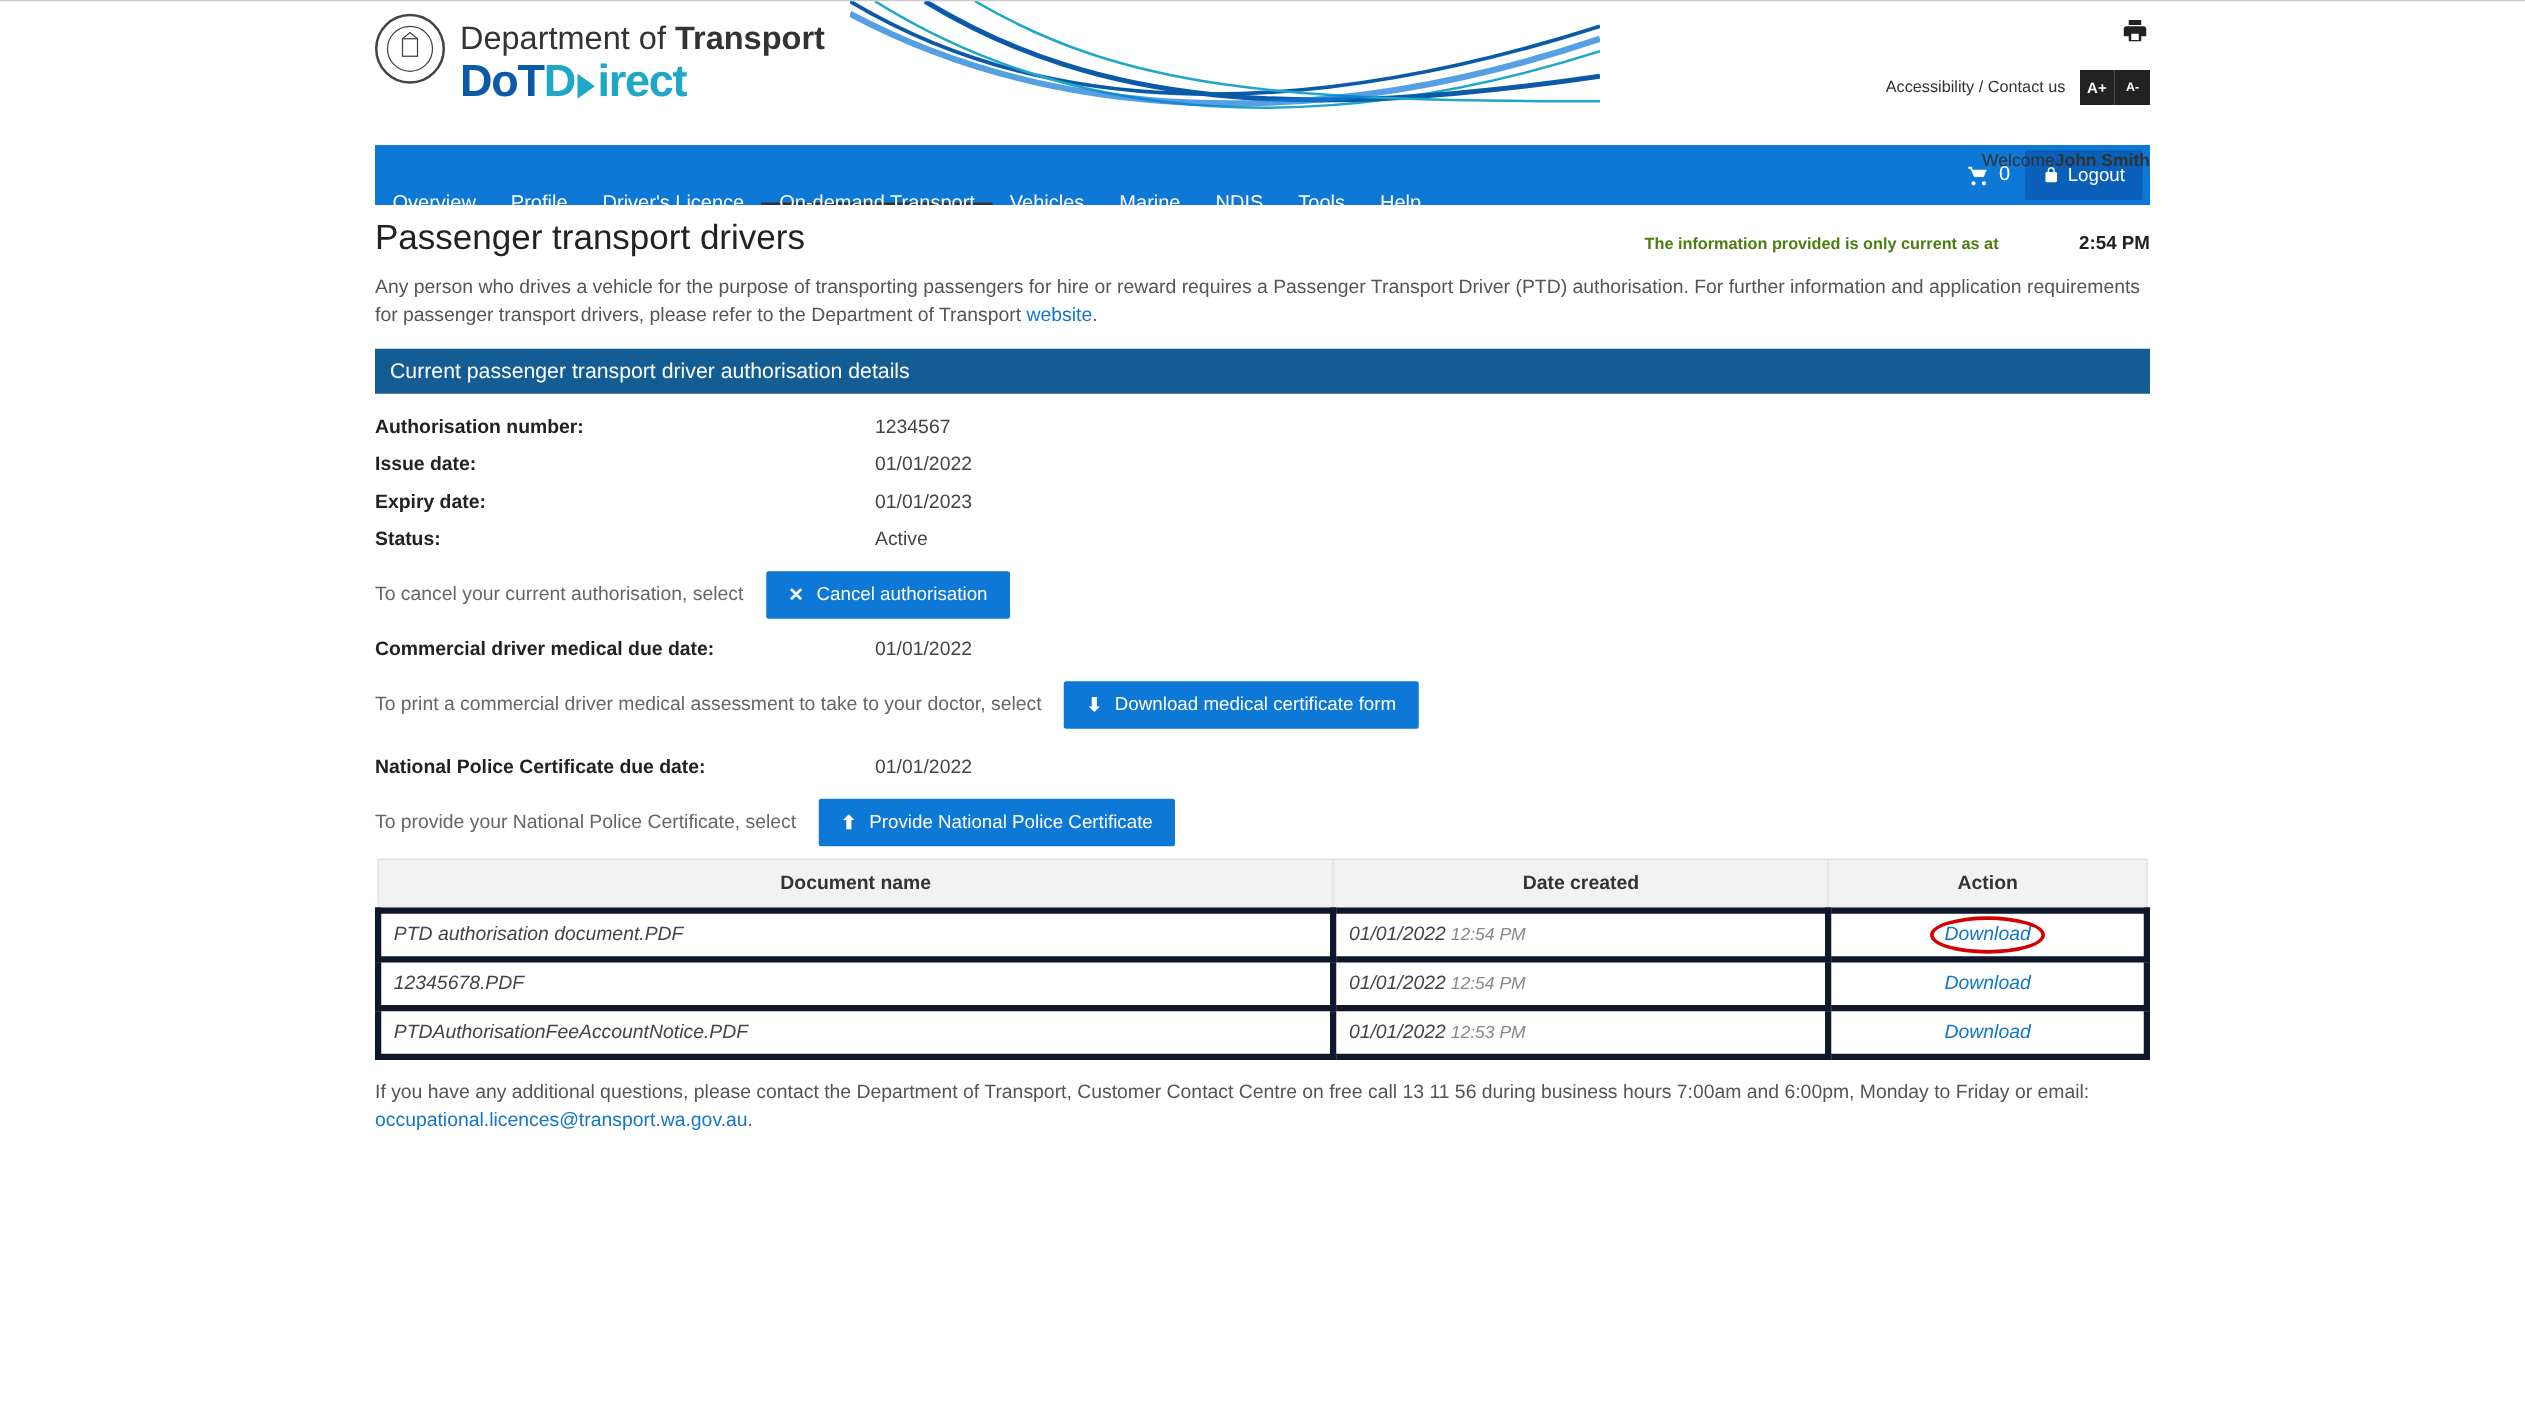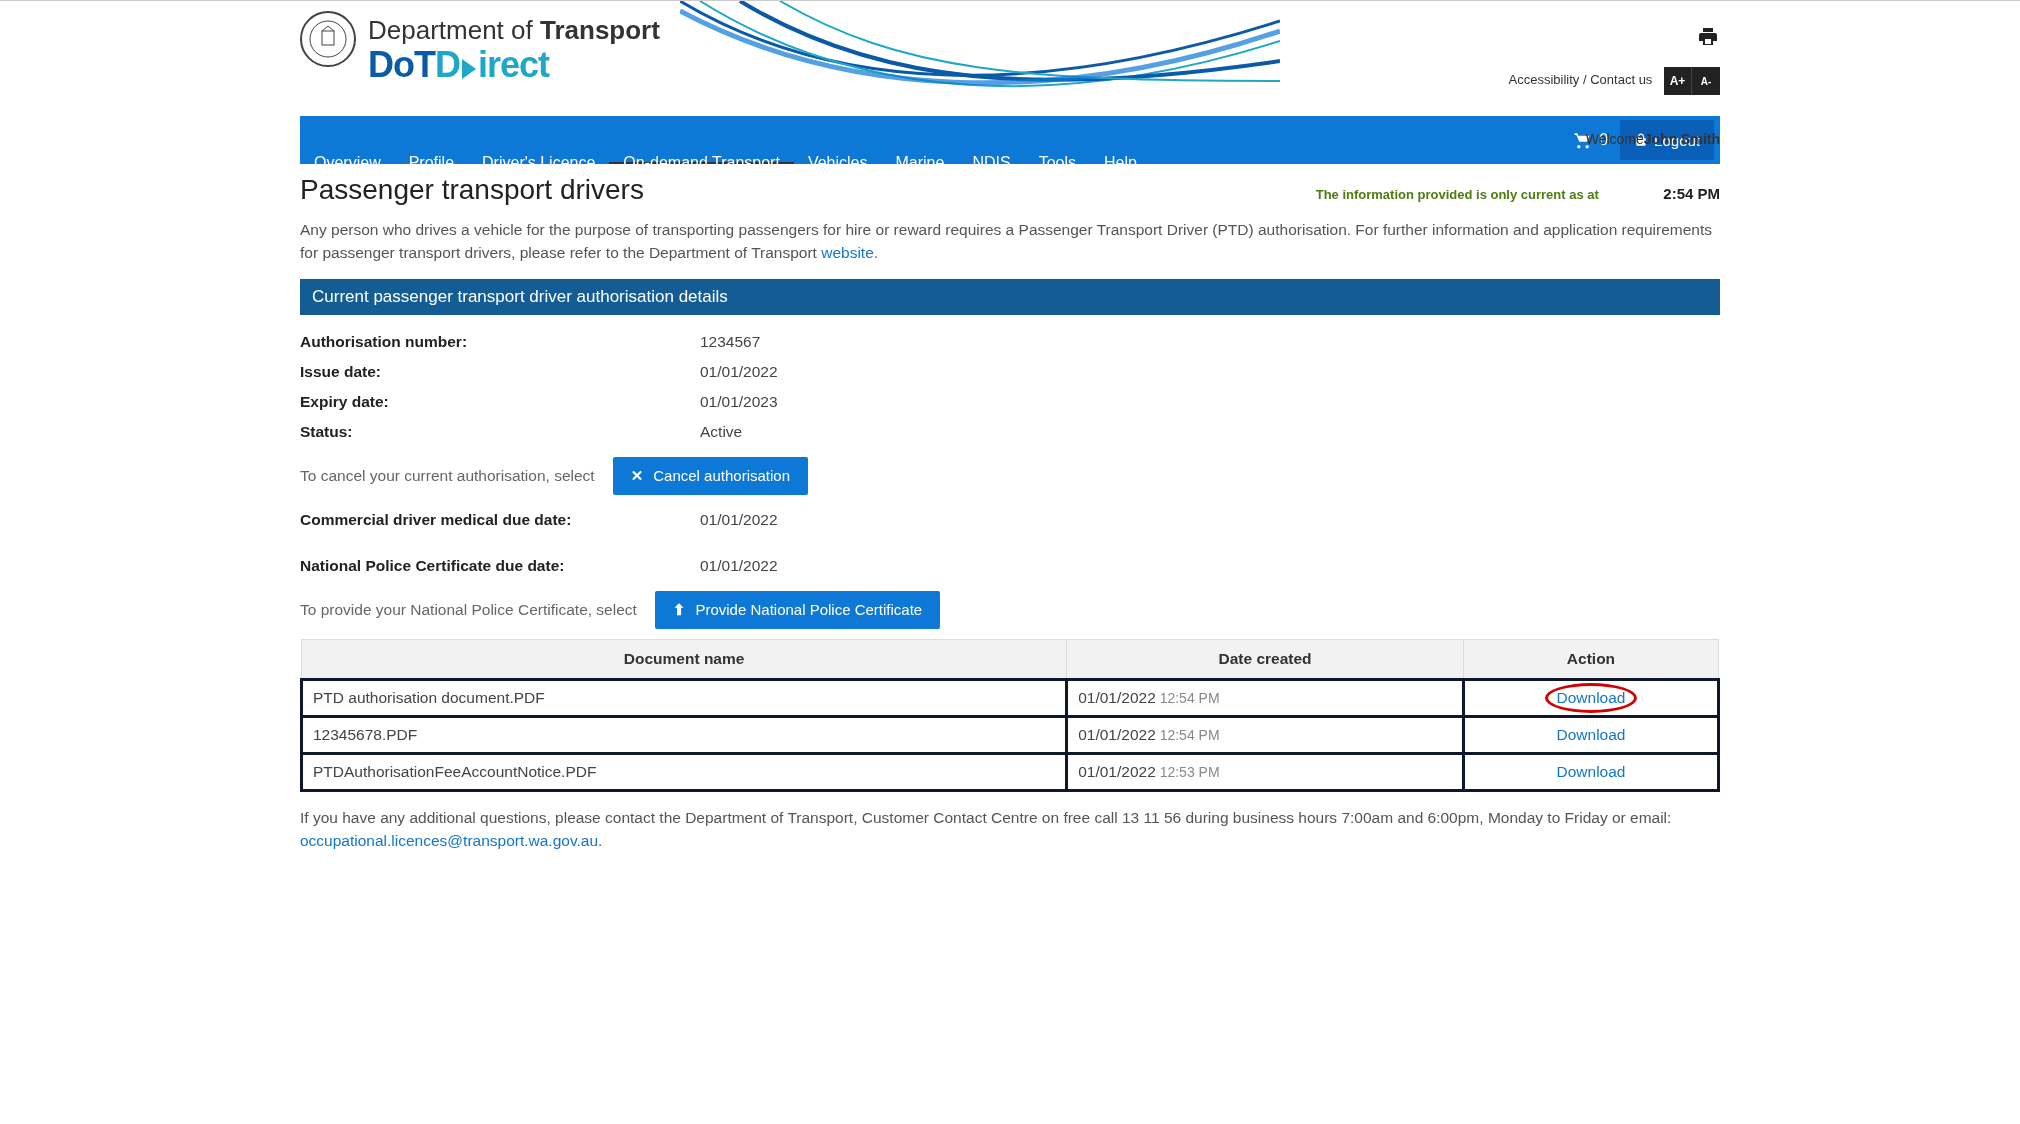--- a/index.html
+++ b/index.html
@@ -68,21 +68,21 @@
       width: 0; height: 0;
       border-top: 10px solid transparent;
       border-bottom: 10px solid transparent;
       border-left: 14px solid #1ea7c7;
       margin: 0 2px;
       vertical-align: -2px;
     }
     .header-right {
       position: absolute;
       right: 0;
-      top: 24px;
+      top: 12px;
       text-align: right;
       z-index: 1;
     }
     .print-icon {
       display: inline-block;
       width: 24px; height: 24px;
       cursor: pointer;
     }
     .access-row {
       margin-top: 14px;
@@ -241,23 +241,24 @@
       font-size: 15.5px;
     }
     table.docs th {
       background: #f2f2f2;
       border: 1px solid #ddd;
       padding: 10px;
       font-weight: 700;
       color: #333;
     }
     table.docs td {
-      border: 3px solid #0f172a;
+      border: 5px solid #0f172a;
       padding: 8px 10px;
       color: #444;
+      font-style: italic;
     }
     table.docs td .time { color: #888; font-size: 14px; }
     .dl-cell { text-align: center; position: relative; }
     .dl-link { color: #1276c9; text-decoration: none; cursor: pointer; }
     .red-circle {
       position: absolute;
       border: 3px solid #d40000;
       border-radius: 50%;
       width: 92px; height: 30px;
       top: 2px; left: 50%;
@@ -390,20 +391,27 @@
       <span class="ic">✕</span>
       <span>Cancel authorisation</span>
     </button>
   </div>
 
   <div class="kv">
       <div class="k">Commercial driver medical due date:</div>
       <div class="v">01/01/2022</div>
     </div>
 
+  <div class="instr">
+    <span>To print a commercial driver medical assessment to take to your doctor, select</span>
+    <button class="btn">
+      <span class="ic">⬇</span>
+      <span>Download medical certificate form</span>
+    </button>
+  </div>
 
   <div class="kv" style="margin-top:16px;">
       <div class="k">National Police Certificate due date:</div>
       <div class="v">01/01/2022</div>
     </div>
 
   <div class="instr">
     <span>To provide your National Police Certificate, select</span>
     <button class="btn">
       <span class="ic">⬆</span>

